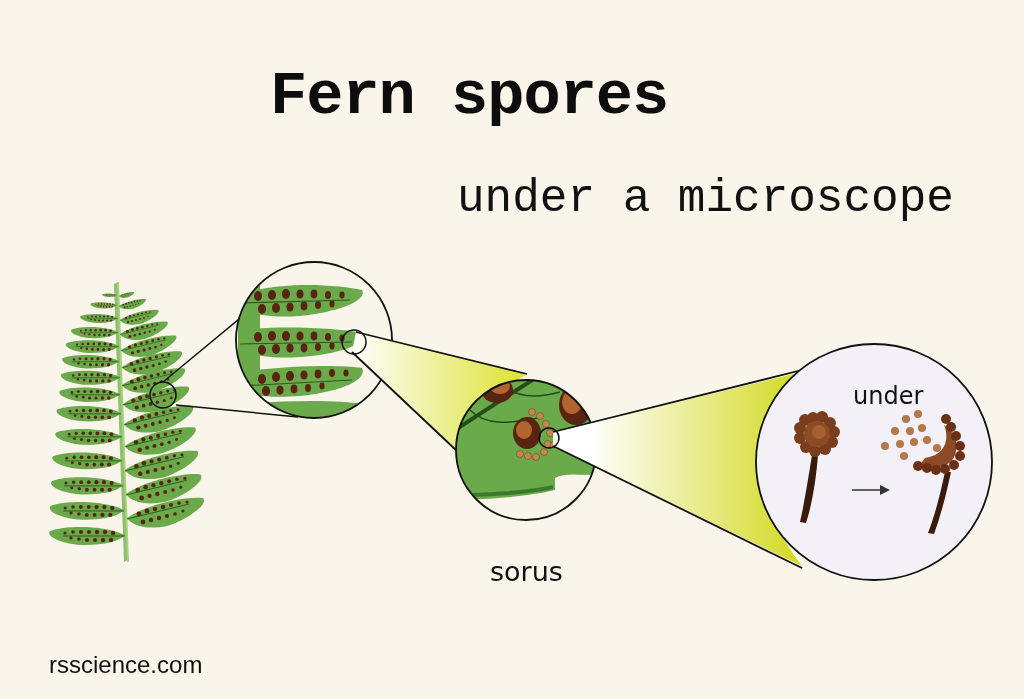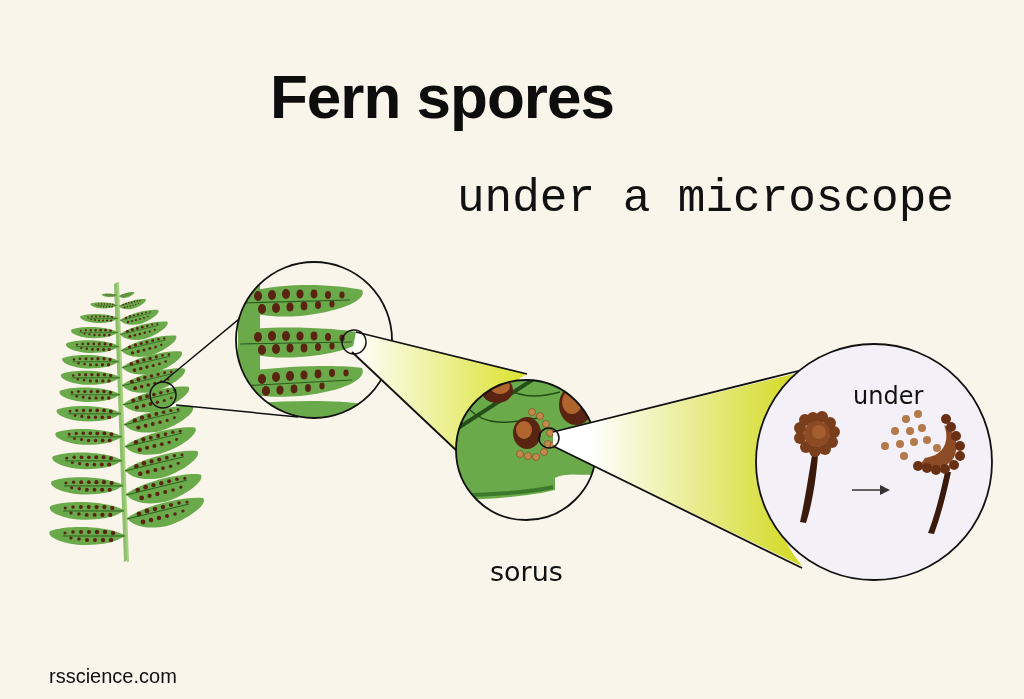--- a/index.html
+++ b/index.html
@@ -1,22 +1,22 @@
 <!DOCTYPE html>
 <html><head>
 <meta charset="utf-8">
 <style>
   html, body { margin:0; padding:0; }
   body { width:1024px; height:699px; background:#f9f5ea; position:relative; overflow:hidden; }
-  .title { position:absolute; left:270px; top:66px; font-family:Liberation Sans, sans-serif; font-weight:bold; font-size:62px; color:#0d0d0d; letter-spacing:-1px; line-height:1; }
+  .title { position:absolute; left:270px; top:66px; font-family:Liberation Mono, monospace; font-weight:bold; font-size:62px; color:#0d0d0d; letter-spacing:-1px; line-height:1; }
   .subtitle { position:absolute; left:457px; top:176px; font-family:Liberation Mono, monospace; font-size:46px; color:#111; line-height:1; letter-spacing:0px; }
   .label { position:absolute; font-family:"DejaVu Sans", sans-serif; color:#111; line-height:1; }
   .sorus-label { left:490px; top:522px; font-size:27px;margin-top:36px; }
   .spores-label { left:853px; top:384px; font-size:24px; }
-  .footer { position:absolute; left:49px; top:651px; font-family:"Liberation Sans", sans-serif; font-size:20px; color:#111;margin-top:14px; }
+  .footer { position:absolute; left:49px; top:651px; font-family:"Liberation Sans", sans-serif; font-size:24px; color:#111; }
   svg.art { position:absolute; left:0; top:0; }
 </style>
 </head>
 <body>
 
 <div class="title">Fern spores</div>
 <div class="subtitle">under a microscope</div>
 
 <svg class="art" width="1024" height="699" viewBox="0 0 1024 699">
   <defs>

